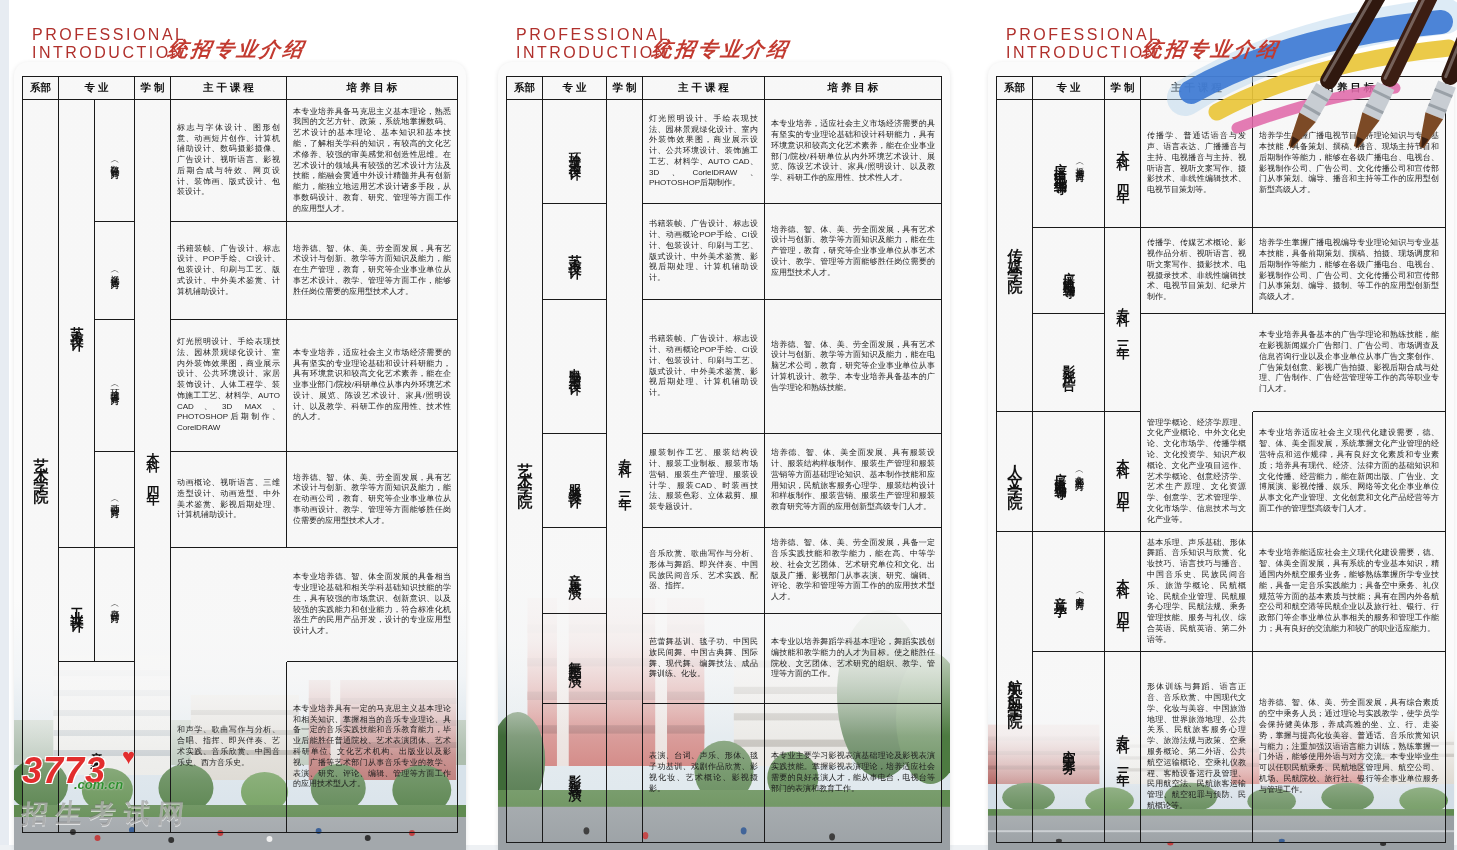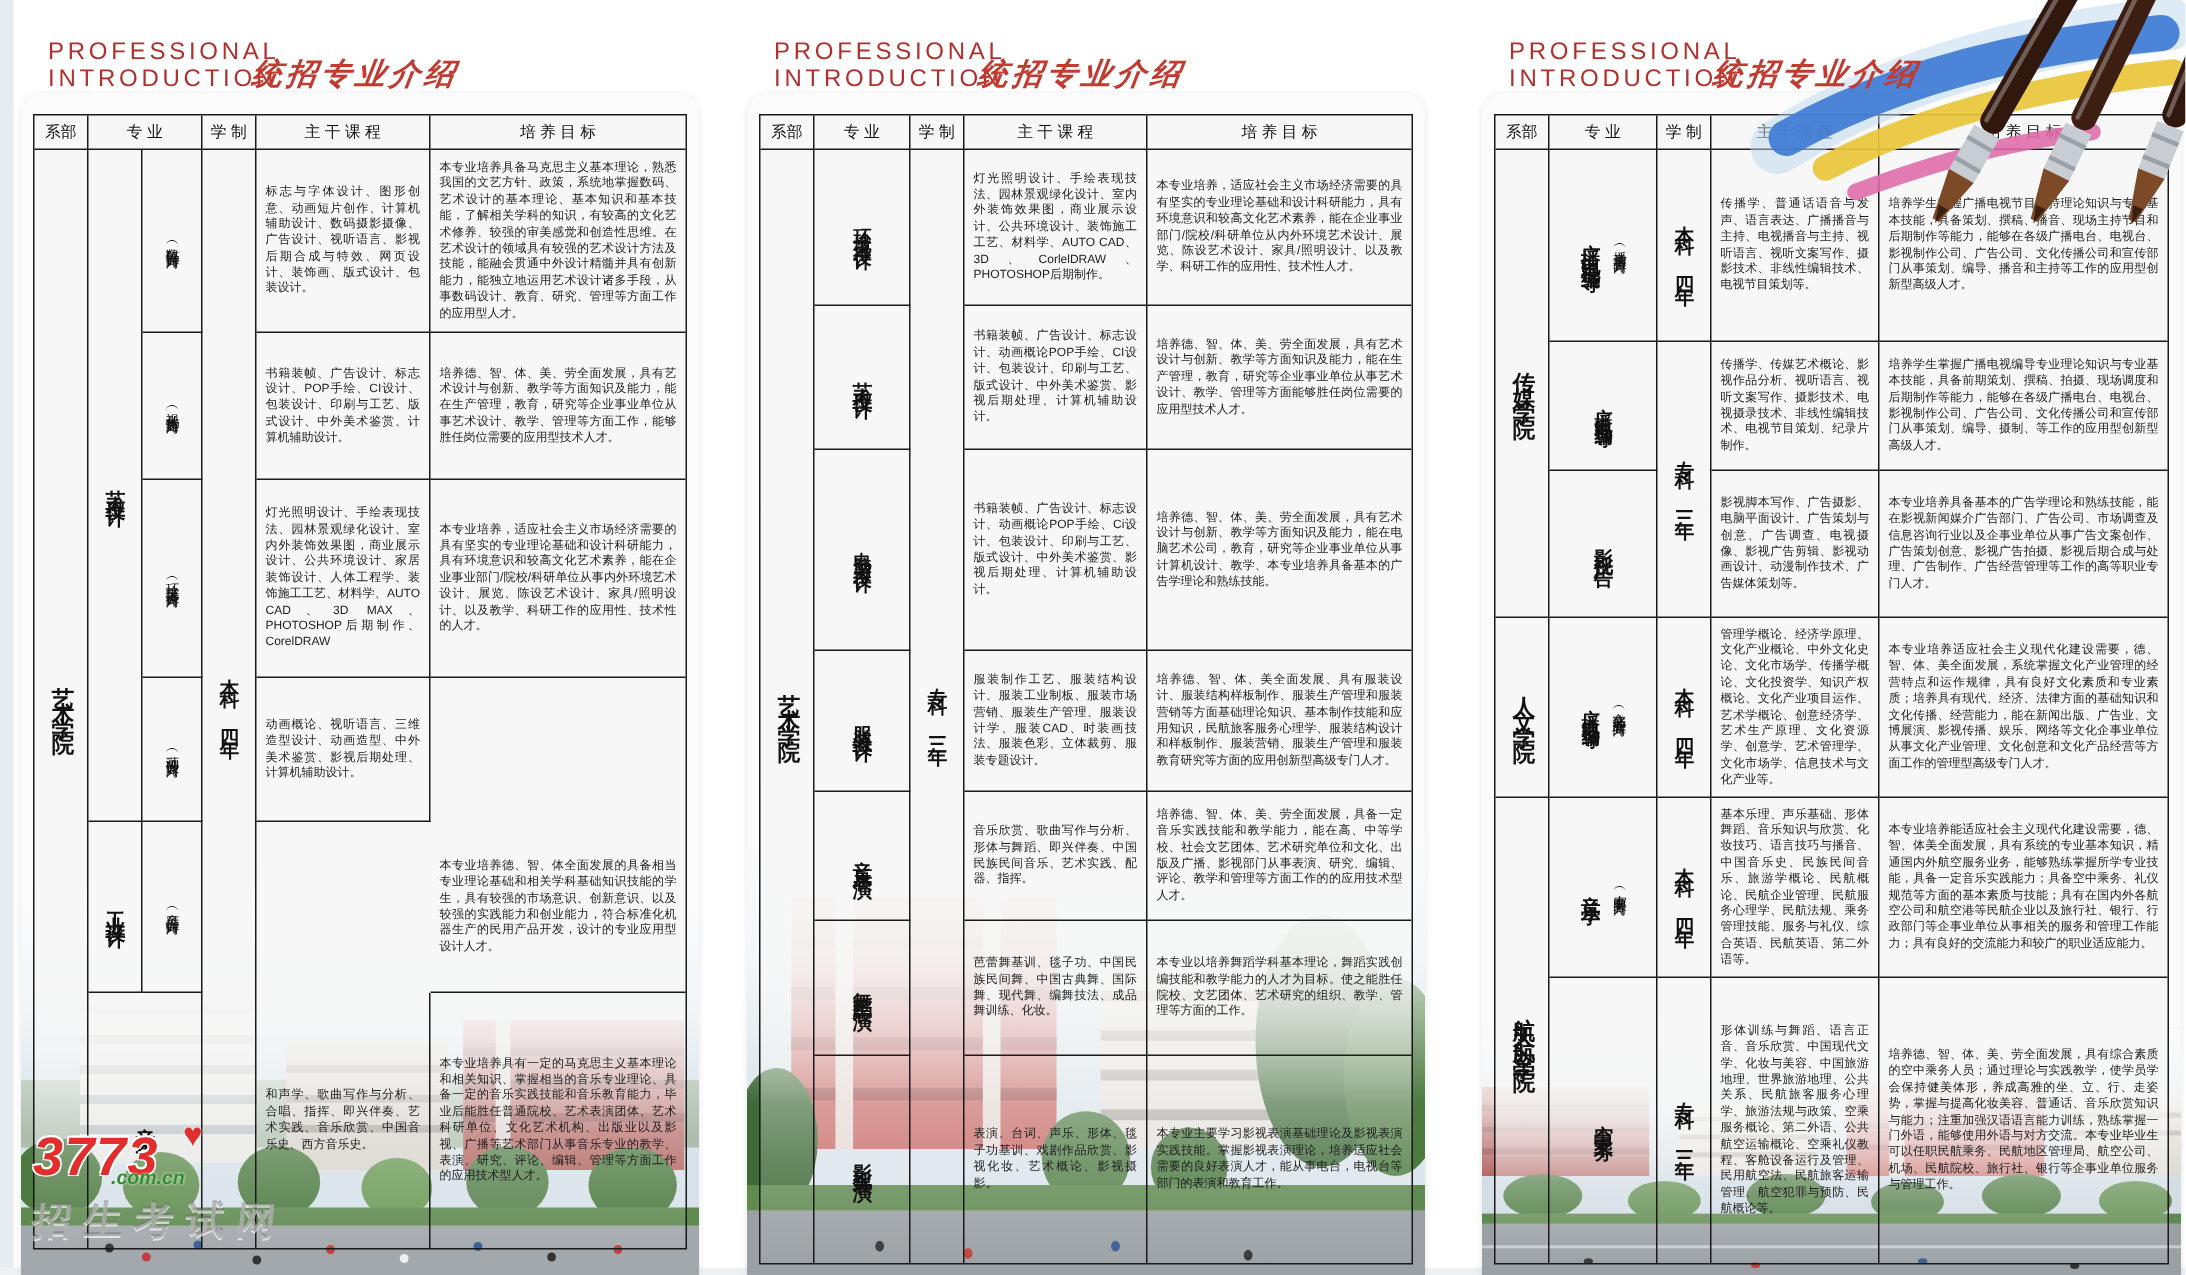--- a/index.html
+++ b/index.html
@@ -36,21 +36,21 @@
   #t2{grid-template-columns:36px 64px 36px 122px 1fr;
       grid-template-rows:23px 104px 96px 134px 94px 86px 90px 138px;
       background:linear-gradient(to bottom,rgba(247,247,247,0.98) 0%,rgba(247,247,247,0.98) 58%,rgba(247,247,247,0.72) 74%,rgba(247,247,247,0.22) 91%,rgba(247,247,247,0.04) 100%);}
   #t3{grid-template-columns:36px 72px 36px 112px 1fr;
       grid-template-rows:23px 128px 86px 98px 120px 120px 190px;
       background:linear-gradient(to bottom,rgba(247,247,247,0.98) 0%,rgba(247,247,247,0.98) 76%,rgba(247,247,247,0.72) 86%,rgba(247,247,247,0.22) 95%,rgba(247,247,247,0.04) 100%);}
 
   .cell{border-right:1px solid #1a1a1a;border-bottom:1px solid #1a1a1a;
     display:flex;align-items:center;justify-content:center;overflow:hidden;position:relative;min-width:0;min-height:0;}
   .lastcol{border-right:none;} .lastrow{border-bottom:none;}
-  .hcell{font-size:10.5px;font-weight:normal;color:#111;white-space:nowrap;}
+  .hcell{font-size:10.5px;font-weight:bold;color:#111;white-space:nowrap;}
   .vtext{writing-mode:vertical-rl;text-orientation:mixed;}
   .dept{font-size:15px;font-weight:600;letter-spacing:10px;color:#111;}
   .dept-long{letter-spacing:7px;}
   .major{font-size:13px;font-weight:600;letter-spacing:4px;color:#111;}
   .major-sm{font-size:12px;letter-spacing:3px;}
   .dir{font-size:9px;letter-spacing:1px;color:#111;}
   .dur{font-size:13px;font-weight:600;letter-spacing:7px;color:#111;}
   .majorwrap{gap:4px;}
   .tcell{align-items:center;}
   .body-txt{font-size:8px;line-height:1.35;color:#1c1c1c;text-align:justify;padding:6px;width:100%;box-sizing:border-box;}
@@ -173,20 +173,23 @@
 
       <div class="cell tcell lastrow" style="grid-area:7/5/8/6">
           <div class="body-txt">和声学、歌曲写作与分析、合唱、指挥、即兴伴奏、艺术实践、音乐欣赏、中国音乐史、西方音乐史。</div>
         </div>
       <div class="cell tcell lastcol" style="grid-area:3/6/4/7">
           <div class="body-txt">培养德、智、体、美、劳全面发展，具有艺术设计与创新、教学等方面知识及能力，能在生产管理，教育，研究等企业事业单位从事艺术设计、教学、管理等方面工作，能够胜任岗位需要的应用型技术人才。</div>
         </div>
       <div class="cell tcell lastcol" style="grid-area:4/6/5/7">
           <div class="body-txt">本专业培养，适应社会主义市场经济需要的具有坚实的专业理论基础和设计科研能力，具有环境意识和较高文化艺术素养，能在企业事业部门/院校/科研单位从事内外环境艺术设计、展览、陈设艺术设计、家具/照明设计、以及教学、科研工作的应用性、技术性的人才。</div>
         </div>
+      <div class="cell tcell lastcol" style="grid-area:5/6/6/7">
+          <div class="body-txt">培养德、智、体、美、劳全面发展，具有艺术设计与创新、教学等方面知识及能力，能在动画公司，教育、研究等企业事业单位从事动画设计、教学、管理等方面能够胜任岗位需要的应用型技术人才。</div>
+        </div>
       <div class="cell tcell lastcol" style="grid-area:6/6/7/7">
           <div class="body-txt">本专业培养德、智、体全面发展的具备相当专业理论基础和相关学科基础知识技能的学生，具有较强的市场意识、创新意识、以及较强的实践能力和创业能力，符合标准化机器生产的民用产品开发，设计的专业应用型设计人才。</div>
         </div>
       <div class="cell tcell lastcol lastrow" style="grid-area:7/6/8/7">
           <div class="body-txt">本专业培养具有一定的马克思主义基本理论和相关知识、掌握相当的音乐专业理论、具备一定的音乐实践技能和音乐教育能力，毕业后能胜任普通院校、艺术表演团体、艺术科研单位、文化艺术机构、出版业以及影视、广播等艺术部门从事音乐专业的教学、表演、研究、评论、编辑、管理等方面工作的应用技术型人才。</div>
         </div>
     </div>
   </div>
 </div>
 
@@ -402,23 +405,20 @@
       <div class="cell lastrow" style="grid-area:7/3/8/4">
           <span class="vtext dur">专科　三年</span>
         </div>
 
       <div class="cell tcell" style="grid-area:2/4/3/5">
           <div class="body-txt">传播学、普通话语音与发声、语言表达、广播播音与主持、电视播音与主持、视听语言、视听文案写作、摄影技术、非线性编辑技术、电视节目策划等。</div>
         </div>
       <div class="cell tcell" style="grid-area:3/4/4/5">
           <div class="body-txt">传播学、传媒艺术概论、影视作品分析、视听语言、视听文案写作、摄影技术、电视摄录技术、非线性编辑技术、电视节目策划、纪录片制作。</div>
         </div>
-      <div class="cell tcell" style="grid-area:4/4/5/5">
-          <div class="body-txt">影视脚本写作、广告摄影、电脑平面设计、广告策划与创意、广告调查、电视摄像、影视广告剪辑、影视动画设计、动漫制作技术、广告媒体策划等。</div>
-        </div>
       <div class="cell tcell" style="grid-area:5/4/6/5">
           <div class="body-txt">管理学概论、经济学原理、文化产业概论、中外文化史论、文化市场学、传播学概论、文化投资学、知识产权概论、文化产业项目运作、艺术学概论、创意经济学、艺术生产原理、文化资源学、创意学、艺术管理学、文化市场学、信息技术与文化产业等。</div>
         </div>
       <div class="cell tcell" style="grid-area:6/4/7/5">
           <div class="body-txt">基本乐理、声乐基础、形体舞蹈、音乐知识与欣赏、化妆技巧、语言技巧与播音、中国音乐史、民族民间音乐、旅游学概论、民航概论、民航企业管理、民航服务心理学、民航法规、乘务管理技能、服务与礼仪、综合英语、民航英语、第二外语等。</div>
         </div>
       <div class="cell tcell lastrow" style="grid-area:7/4/8/5">
           <div class="body-txt">形体训练与舞蹈、语言正音、音乐欣赏、中国现代文学、化妆与美容、中国旅游地理、世界旅游地理、公共关系、民航旅客服务心理学、旅游法规与政策、空乘服务概论、第二外语、公共航空运输概论、空乘礼仪教程、客舱设备运行及管理、民用航空法、民航旅客运输管理、航空犯罪与预防、民航概论等。</div>
         </div>
 

